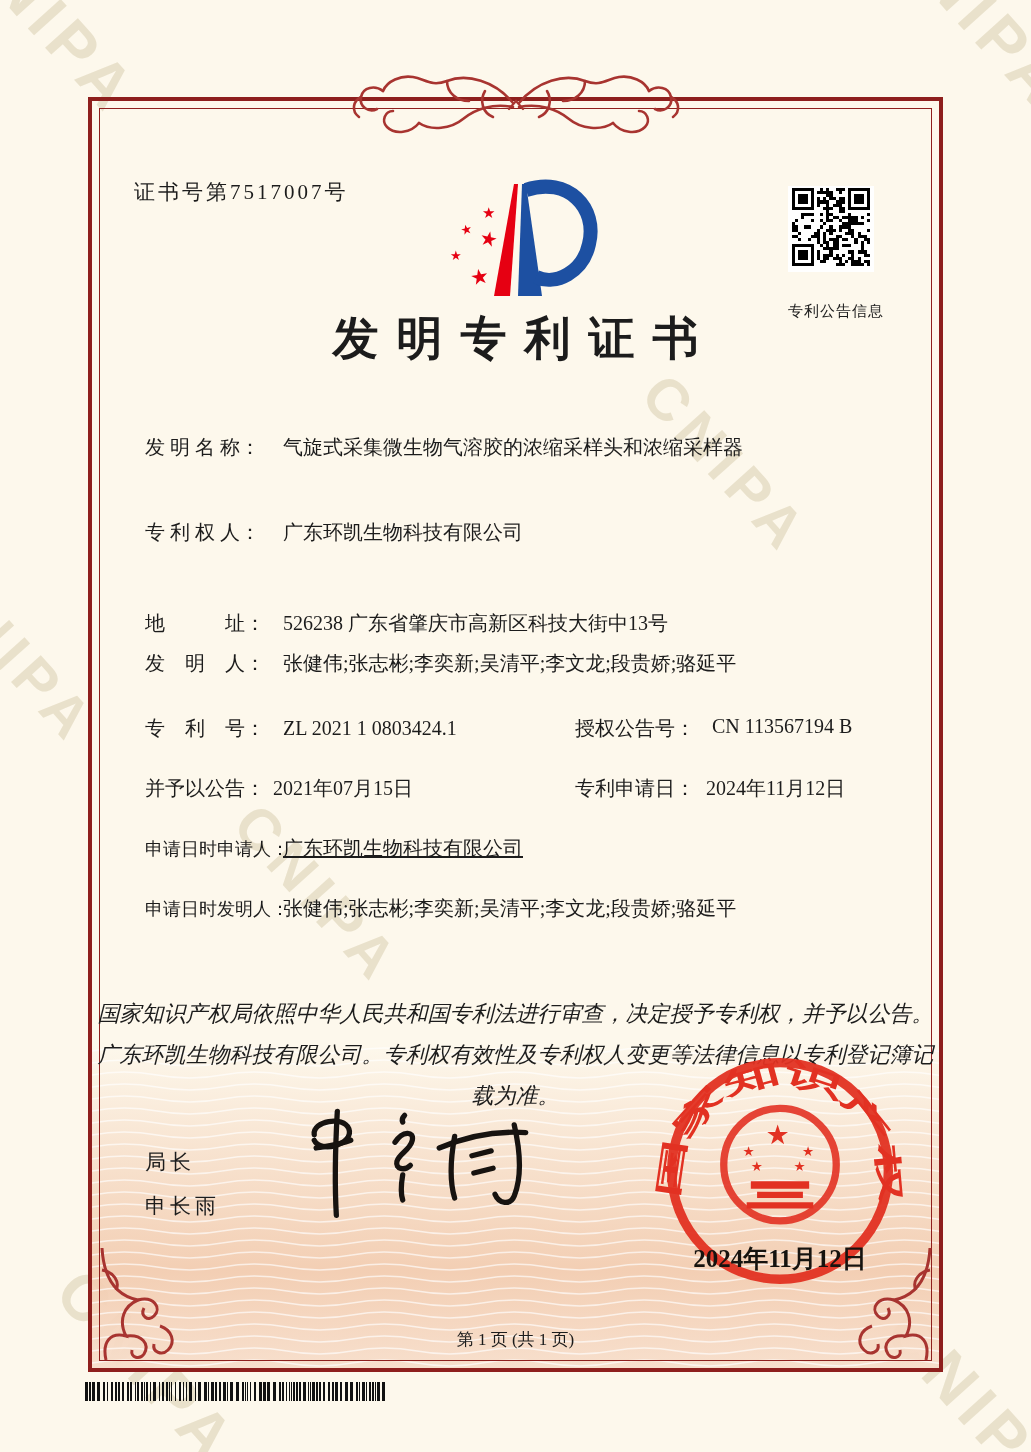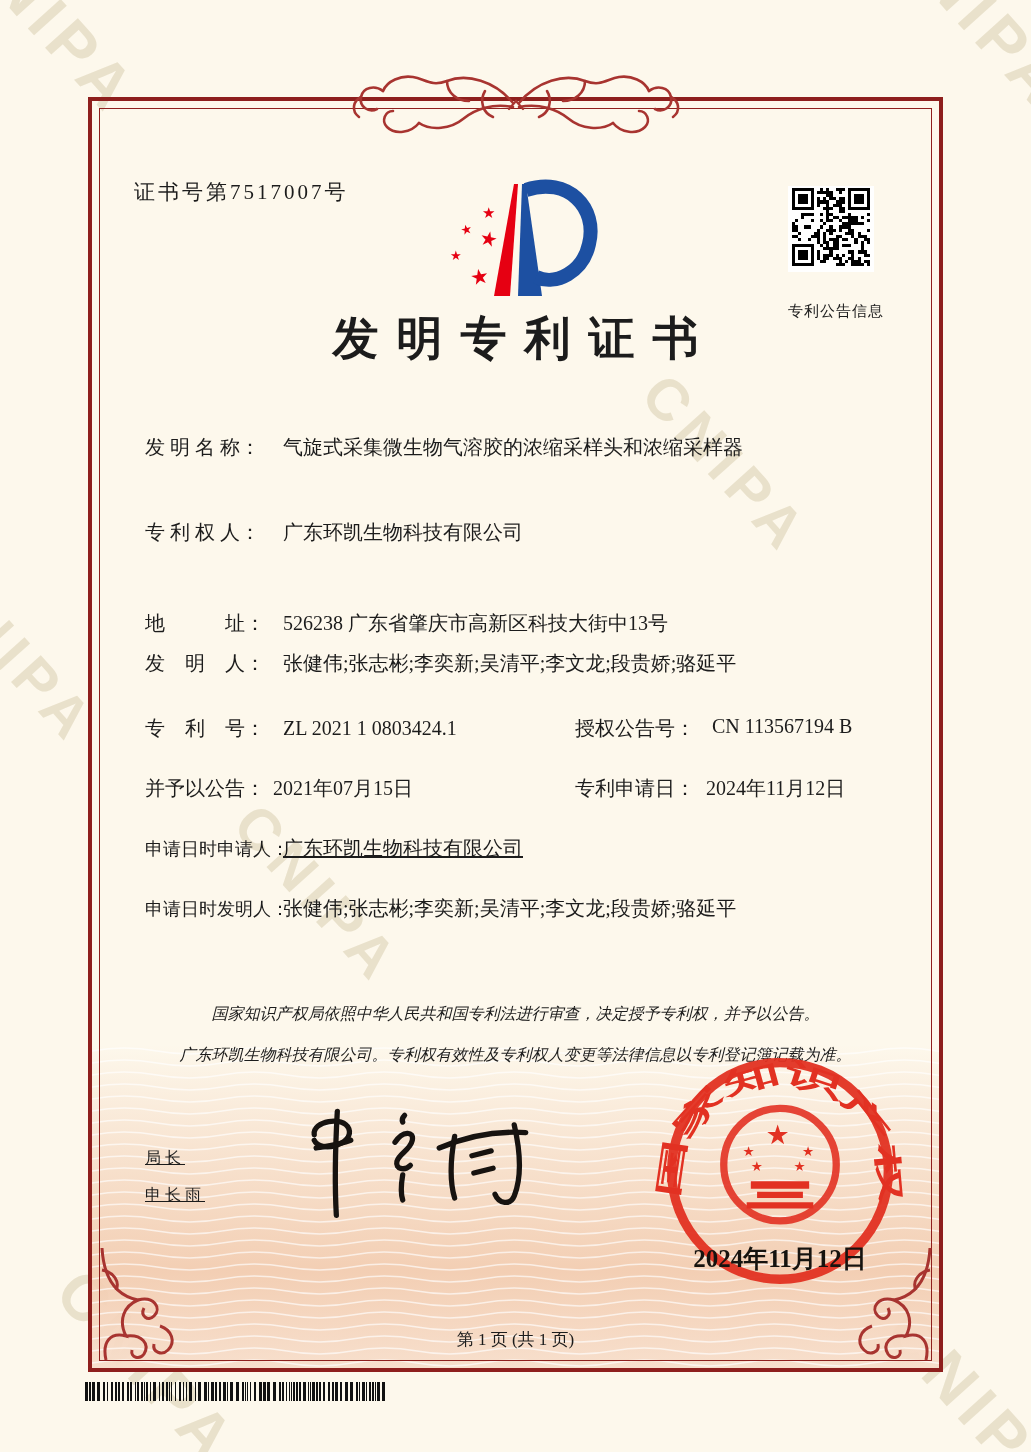--- a/index.html
+++ b/index.html
@@ -66,25 +66,25 @@
   .field-row{position:absolute;left:145px;font-size:20px;z-index:4;white-space:nowrap;}
   .f-label{display:inline-block;width:112px;}
   .f-value{margin-left:26px;}
   .field-row.long .f-label{width:130px;font-size:18px;}
   .field-row.long .f-value{margin-left:8px;}
   .f-label2{position:absolute;left:430px;}
   .f-value2{position:absolute;left:567px;}
   
   .statement{
     position:absolute;left:92px;right:92px;top:993px;z-index:4;
-    font-size:16px;font-style:italic;text-align:center;line-height:41px;
-  }
-  
-  .signer{position:absolute;left:145px;top:1148px;z-index:4;font-size:16px;
-    font-family:"Liberation Sans","DejaVu Sans",sans-serif;text-decoration:underline;}
+    font-size:22px;font-style:italic;text-align:center;line-height:41px;
+  }
+  
+  .signer{position:absolute;left:145px;top:1148px;z-index:4;font-size:21px;
+    font-family:"Liberation Sans","DejaVu Sans",sans-serif;}
   .signer div{margin-bottom:16px;letter-spacing:4px;}
   .signature{position:absolute;left:295px;top:1098px;width:250px;height:125px;z-index:4;}
   .seal{position:absolute;left:655px;top:1048px;width:250px;height:250px;z-index:4;}
   
   .page-footer{
     position:absolute;left:0;right:0;top:1328px;z-index:4;
     text-align:center;font-size:17px;
   }
   .barcode{
     position:absolute;left:85px;top:1382px;width:306px;height:19px;z-index:4;

